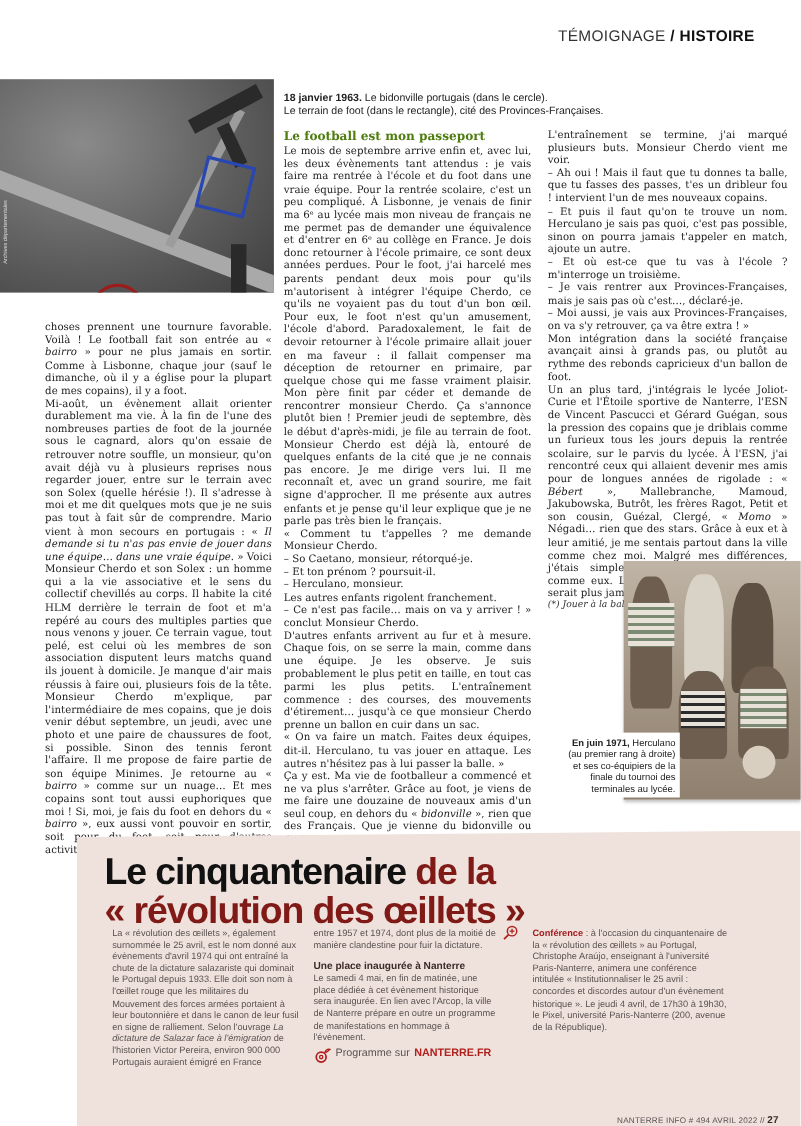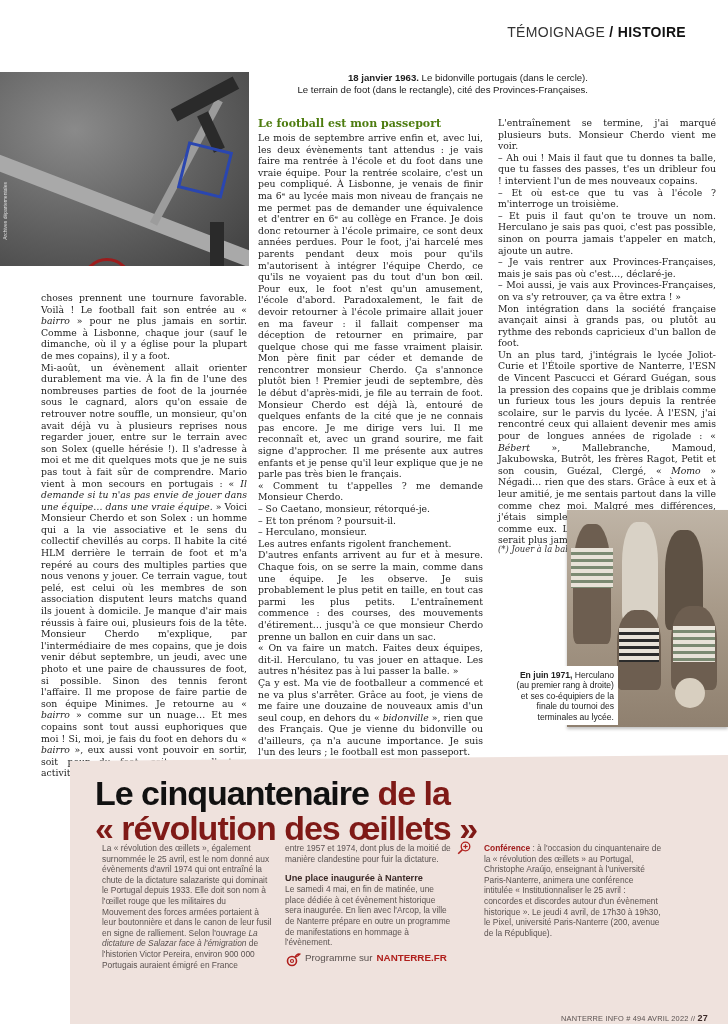--- a/index.html
+++ b/index.html
@@ -37,22 +37,22 @@
   .photo-aerial .circle-marker {
     position: absolute; left: 82px; top: 186px; width: 50px; height: 50px;
     border: 3px solid #9c1c1c; border-radius: 50%;
   }
   .photo-aerial .credit {
     position: absolute; left: 2px; top: 110px; font-family: "Liberation Sans", sans-serif;
     font-size: 5px; color: #ddd; writing-mode: vertical-rl; transform: rotate(180deg);
   }
 
   .caption-top {
-    position: absolute; left: 258px; top: 72px; width: 330px;
-    font-family: "Liberation Sans", sans-serif; font-size: 9.6px; line-height: 12px; color: #222; text-align: right;
+    position: absolute; left: 258px; top: 84px; width: 330px;
+    font-family: "Liberation Sans", sans-serif; font-size: 9.6px; line-height: 12px; color: #222;
   }
   .caption-top b { font-weight: 700; }
 
   .col { position: absolute; font-size: 9.3px; line-height: 11.6px; text-align: justify; color: #1c1c1c; }
   .col p { margin: 0; }
   .col h3 { font-family: "DejaVu Serif", serif; font-weight: 700; font-size: 11px; line-height: 14px; margin: 0 0 1px 0; color: #4d7c0f; }
   .col em { font-style: italic; }
 
   .col-left { left: 41px; top: 292px; width: 206px; }
   .col-mid { left: 258px; top: 117px; width: 225px; }
@@ -142,30 +142,31 @@
 </div>
 
 <div class="col col-mid">
   <h3>Le football est mon passeport</h3>
   <p>Le mois de septembre arrive enfin et, avec lui, les deux évènements tant attendus : je vais faire ma rentrée à l'école et du foot dans une vraie équipe. Pour la rentrée scolaire, c'est un peu compliqué. À Lisbonne, je venais de finir ma 6ᵉ au lycée mais mon niveau de français ne me permet pas de demander une équivalence et d'entrer en 6ᵉ au collège en France. Je dois donc retourner à l'école primaire, ce sont deux années perdues. Pour le foot, j'ai harcelé mes parents pendant deux mois pour qu'ils m'autorisent à intégrer l'équipe Cherdo, ce qu'ils ne voyaient pas du tout d'un bon œil. Pour eux, le foot n'est qu'un amusement, l'école d'abord. Paradoxalement, le fait de devoir retourner à l'école primaire allait jouer en ma faveur : il fallait compenser ma déception de retourner en primaire, par quelque chose qui me fasse vraiment plaisir. Mon père finit par céder et demande de rencontrer monsieur Cherdo. Ça s'annonce plutôt bien ! Premier jeudi de septembre, dès le début d'après-midi, je file au terrain de foot. Monsieur Cherdo est déjà là, entouré de quelques enfants de la cité que je ne connais pas encore. Je me dirige vers lui. Il me reconnaît et, avec un grand sourire, me fait signe d'approcher. Il me présente aux autres enfants et je pense qu'il leur explique que je ne parle pas très bien le français.</p>
   <p>« Comment tu t'appelles ? me demande Monsieur Cherdo.</p>
   <p>– So Caetano, monsieur, rétorqué-je.</p>
   <p>– Et ton prénom ? poursuit-il.</p>
   <p>– Herculano, monsieur.</p>
   <p>Les autres enfants rigolent franchement.</p>
+  <p>– Ce n'est pas facile… mais on va y arriver ! » conclut Monsieur Cherdo.</p>
   <p>D'autres enfants arrivent au fur et à mesure. Chaque fois, on se serre la main, comme dans une équipe. Je les observe. Je suis probablement le plus petit en taille, en tout cas parmi les plus petits. L'entraînement commence : des courses, des mouvements d'étirement… jusqu'à ce que monsieur Cherdo prenne un ballon en cuir dans un sac.</p>
   <p>« On va faire un match. Faites deux équipes, dit-il. Herculano, tu vas jouer en attaque. Les autres n'hésitez pas à lui passer la balle. »</p>
   <p><span>Ça y est. Ma vie de footballeur a commencé et ne va plus s'arrêter. Grâce au foot, je viens de me faire une douzaine de nouveaux amis d'un seul coup, en dehors du « </span><em>bidonville</em><span> », rien que des Français. Que je vienne du bidonville ou d'ailleurs, ça n'a aucune importance. Je suis l'un des leurs ; le football est mon passeport.</span></p>
 </div>
 
 <div class="col col-right">
   <p>L'entraînement se termine, j'ai marqué plusieurs buts. Monsieur Cherdo vient me voir.</p>
   <p>– Ah oui ! Mais il faut que tu donnes ta balle, que tu fasses des passes, t'es un dribleur fou ! intervient l'un de mes nouveaux copains.</p>
+  <p>– Et puis il faut qu'on te trouve un nom. Herculano je sais pas quoi, c'est pas possible, sinon on pourra jamais t'appeler en match, ajoute un autre.</p>
   <p>– Et où est-ce que tu vas à l'école ? m'interroge un troisième.</p>
-  <p>– Et puis il faut qu'on te trouve un nom. Herculano je sais pas quoi, c'est pas possible, sinon on pourra jamais t'appeler en match, ajoute un autre.</p>
   <p>– Je vais rentrer aux Provinces-Françaises, mais je sais pas où c'est…, déclaré-je.</p>
   <p>– Moi aussi, je vais aux Provinces-Françaises, on va s'y retrouver, ça va être extra ! »</p>
   <p>Mon intégration dans la société française avançait ainsi à grands pas, ou plutôt au rythme des rebonds capricieux d'un ballon de foot.</p>
   <p><span>Un an plus tard, j'intégrais le lycée Joliot-Curie et l'Étoile sportive de Nanterre, l'ESN de Vincent Pascucci et Gérard Guégan, sous la pression des copains que je driblais comme un furieux tous les jours depuis la rentrée scolaire, sur le parvis du lycée. À l'ESN, j'ai rencontré ceux qui allaient devenir mes amis pour de longues années de rigolade : « </span><em>Bébert</em><span> », Mallebranche, Mamoud, Jakubowska, Butrôt, les frères Ragot, Petit et son cousin, Guézal, Clergé, « </span><em>Momo</em><span> » Négadi… rien que des stars. Grâce à eux et à leur amitié, je me sentais partout dans la ville comme chez moi. Malgré mes différences, j'étais simplement un jeune Nanterrien, comme eux. Le bidonville, « </span><em>o bairro</em><span> », ne serait plus jamais un sujet.</span></p>
 </div>
 
 <div class="footnote">(*) Jouer à la balle</div>
 
 <div class="photo-team">
   <div class="person" style="left:6px;top:14px;width:38px;height:120px;"></div>

